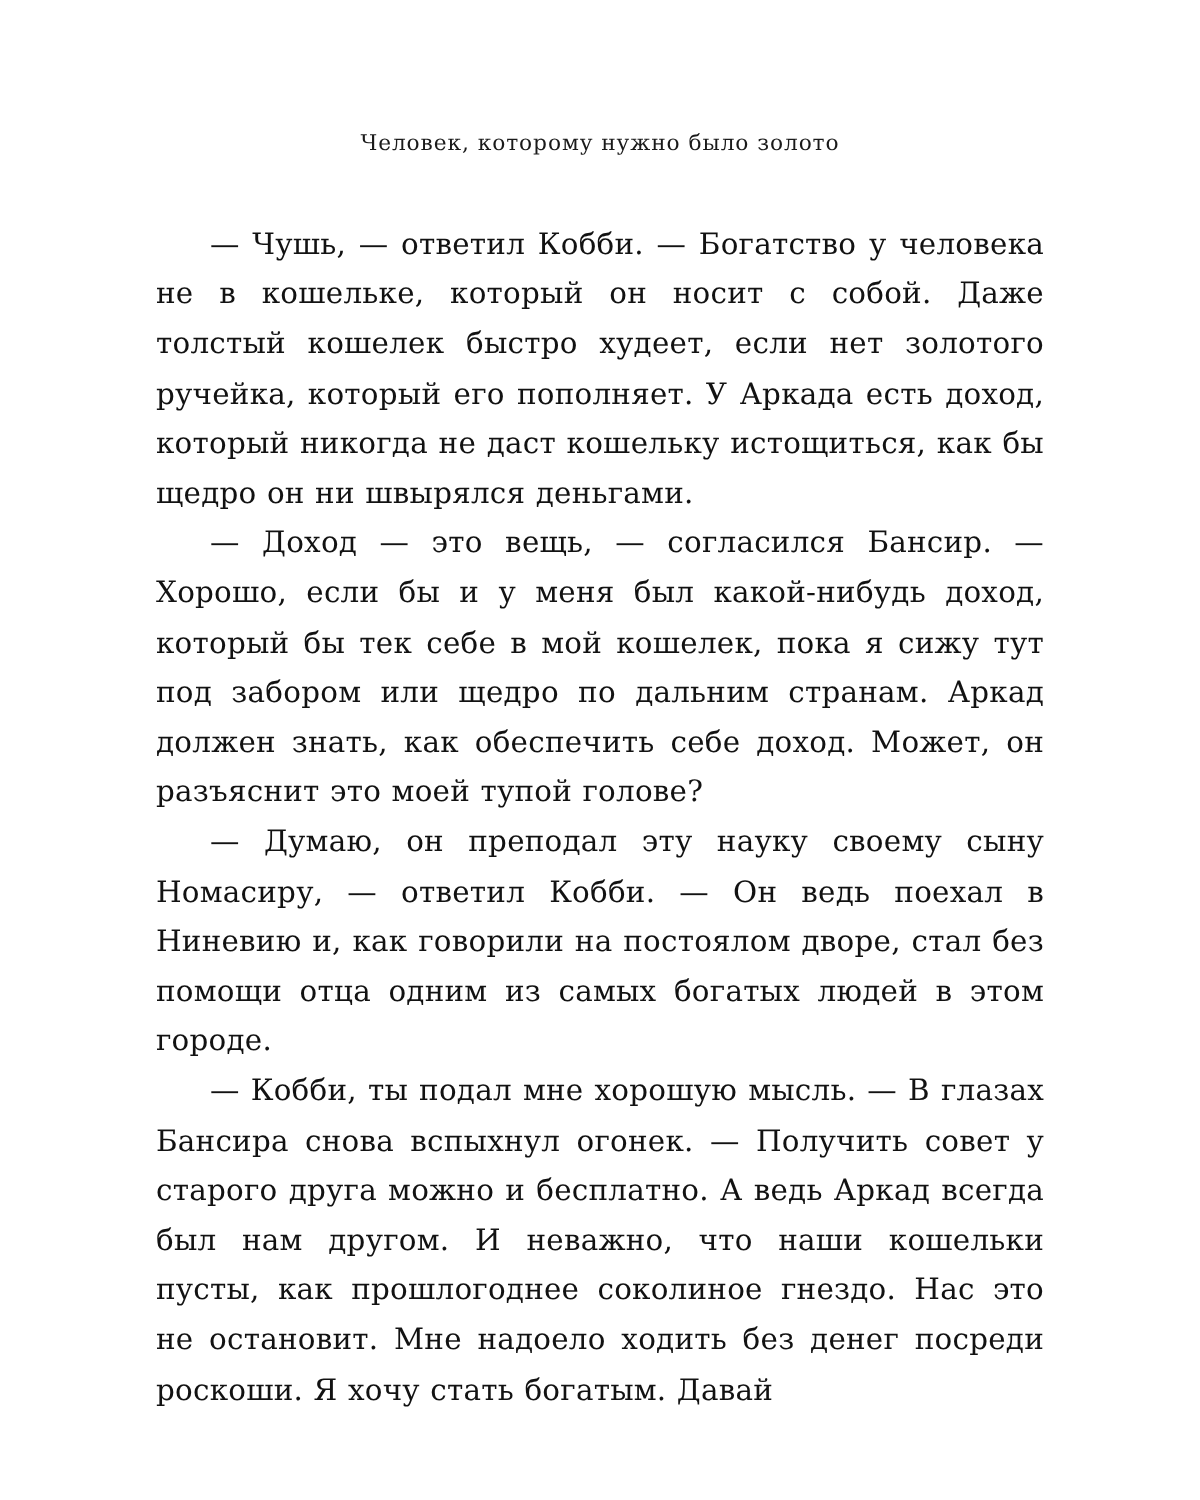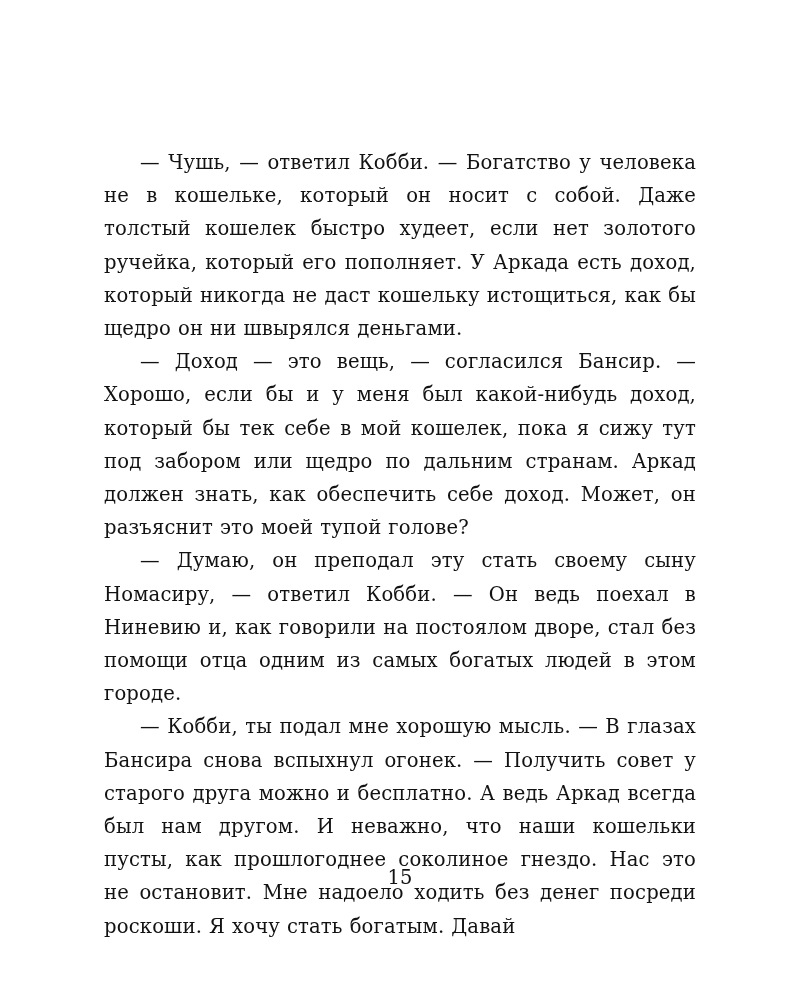--- a/index.html
+++ b/index.html
@@ -61,23 +61,23 @@
     font-family: "DejaVu Serif", serif;
     font-size: 19.5px;
     color: #121212;
   }
 </style>
 </head>
 <body>
 
 <div class="page">
 
+  <div class="running-head">Человек, которому нужно было золото</div>
 
   <div class="body-text">
     <p>— Чушь, — ответил Кобби. — Богатство у человека не в кошельке, который он носит с собой. Даже толстый кошелек быстро худеет, если нет золотого ручейка, который его пополняет. У Аркада есть доход, который никогда не даст кошельку истощиться, как бы щедро он ни швырялся деньгами.</p>
     <p>— Доход — это вещь, — согласился Бансир. — Хорошо, если бы и у меня был какой-нибудь доход, который бы тек себе в мой кошелек, пока я сижу тут под забором или щедро по дальним странам. Аркад должен знать, как обеспечить себе доход. Может, он разъяснит это моей тупой голове?</p>
-    <p>— Думаю, он преподал эту стать своему сыну Номасиру, — ответил Кобби. — Он ведь поехал в Ниневию и, как говорили на постоялом дворе, стал без помощи отца одним из самых богатых людей в этом городе.</p>
+    <p>— Думаю, он преподал эту науку своему сыну Номасиру, — ответил Кобби. — Он ведь поехал в Ниневию и, как говорили на постоялом дворе, стал без помощи отца одним из самых богатых людей в этом городе.</p>
     <p>— Кобби, ты подал мне хорошую мысль. — В глазах Бансира снова вспыхнул огонек. — Получить совет у старого друга можно и бесплатно. А ведь Аркад всегда был нам другом. И неважно, что наши кошельки пусты, как прошлогоднее соколиное гнездо. Нас это не остановит. Мне надоело ходить без денег посреди роскоши. Я хочу стать богатым. Давай</p>
   </div>
 
-  <div class="folio">15</div>
 
 </div>
 
 </body></html>

